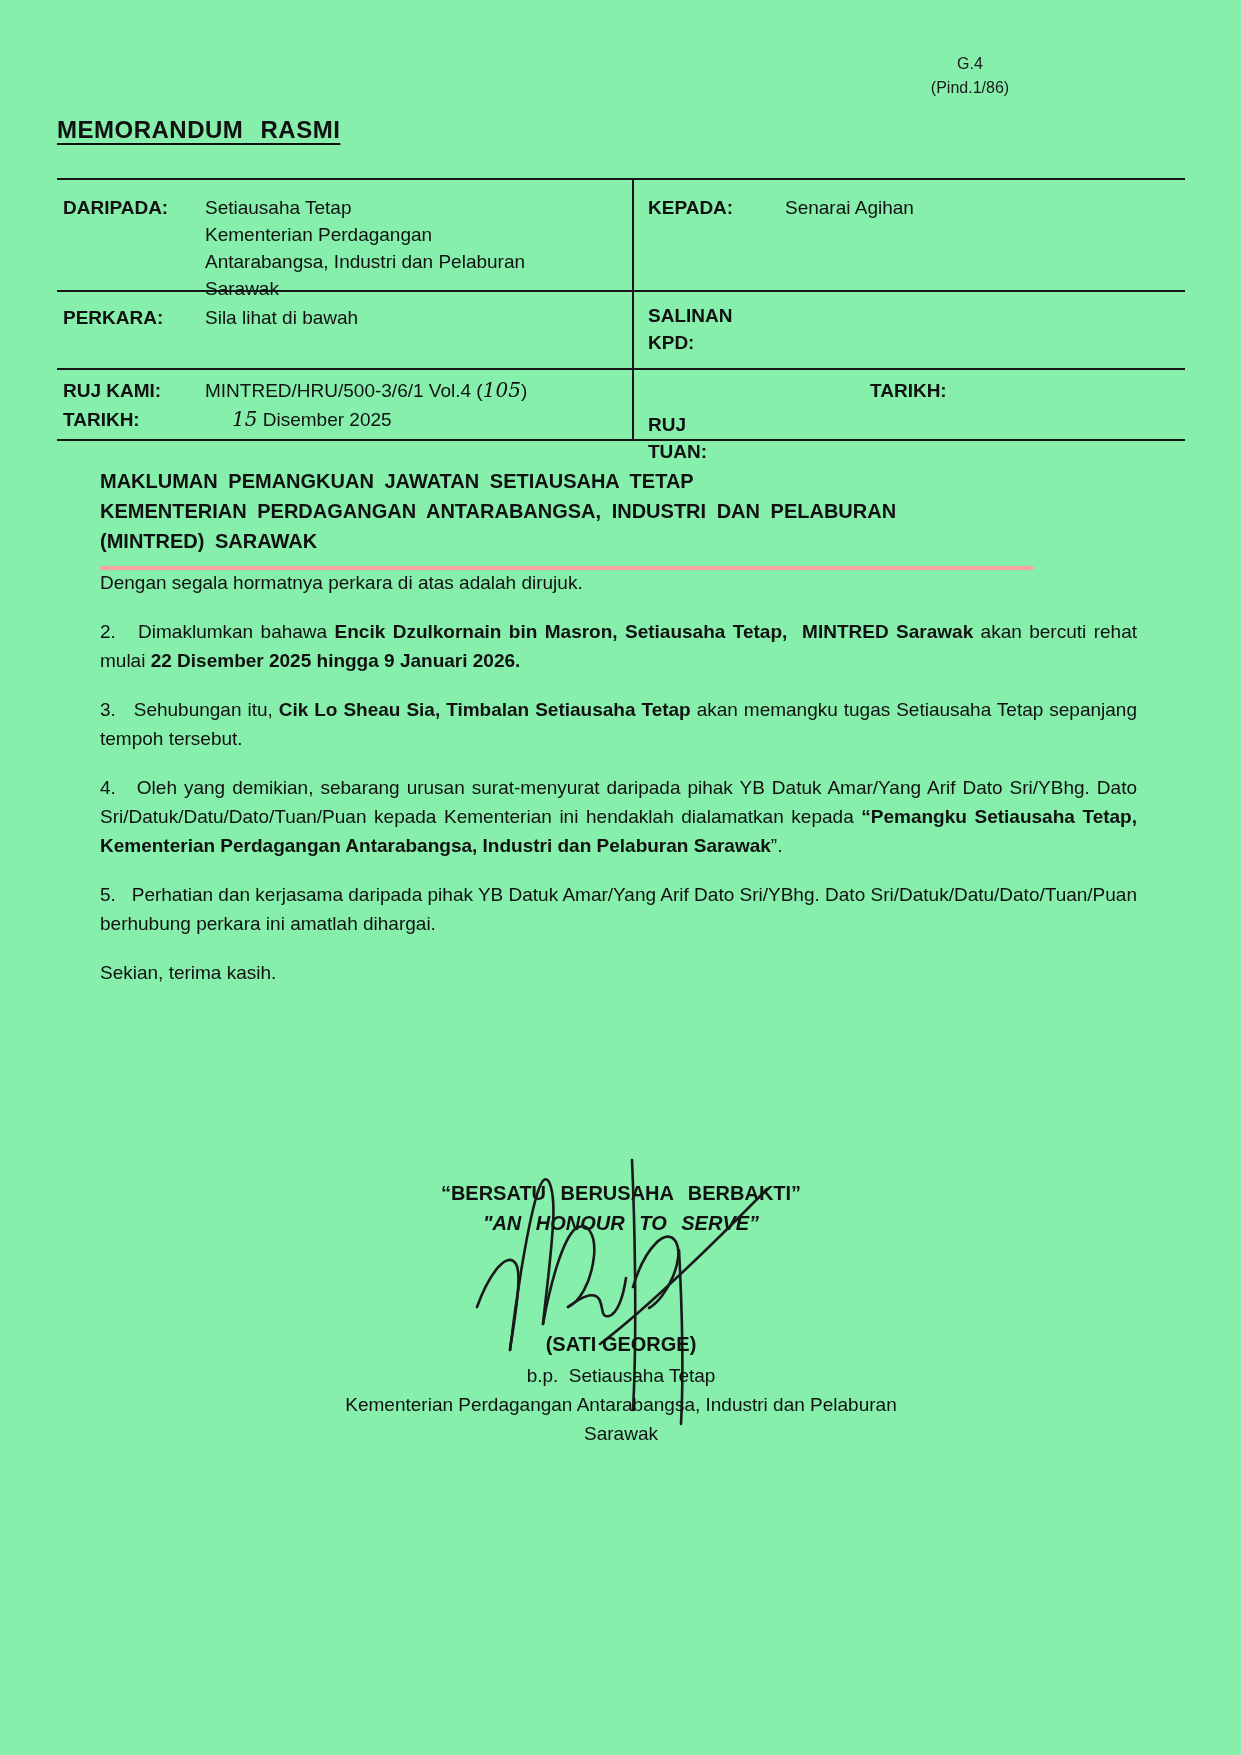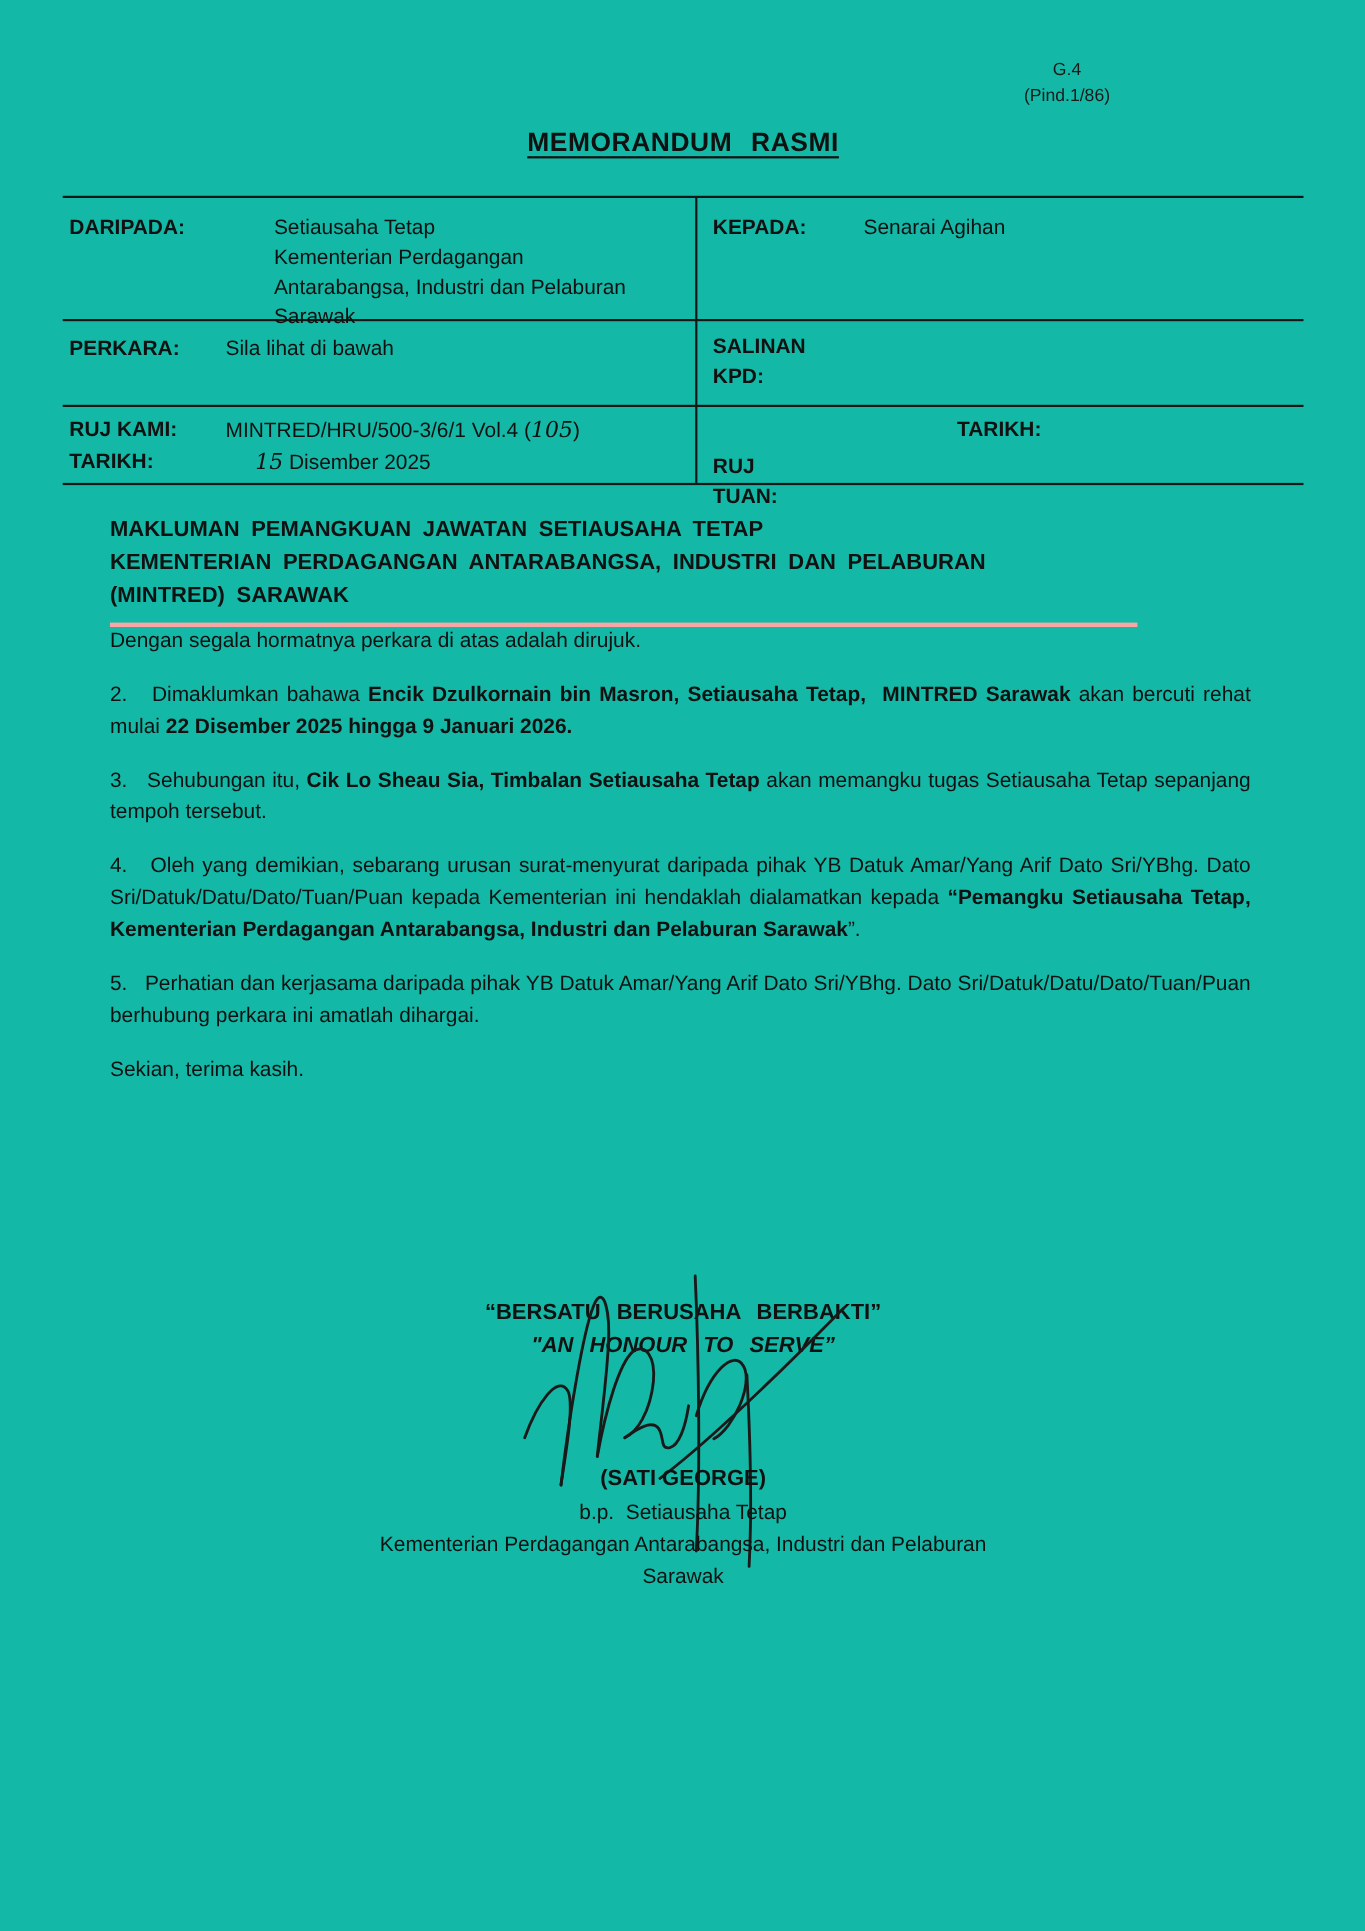--- a/index.html
+++ b/index.html
@@ -1,36 +1,36 @@
 <!DOCTYPE html>
 <html><head>
 <meta charset="utf-8">
 <style>
   html,body { margin:0; padding:0; background:#e8e8e8; }
   .page {
     position: relative;
     width: 1241px; height: 1755px;
     margin: 0 auto;
-    background: #14b8a6;
+    background: #86efac;
     color: #111;
     font-family: "Liberation Sans", sans-serif;
     font-size: 19px;
     overflow: hidden;
   }
   .b { font-weight: bold; }
   .pre { white-space: pre-line; }
 
   .corner {
     position: absolute; top: 52px; left: 880px; width: 180px;
     text-align: center; font-size: 16px; line-height: 24px; color:#1a1a1a;
   }
 
   .title {
     position: absolute; top: 116px; left: 57px; width: 1128px;
-    text-align: center; font-weight: bold; font-size: 24px;
+    text-align: left; font-weight: bold; font-size: 24px;
     letter-spacing: 0.5px; word-spacing: 10px;
   }
   .title span { text-decoration: underline; text-underline-offset: 5px; text-decoration-thickness: 2px; }
 
   .meta-table {
     position: absolute; top: 178px; left: 57px; width: 1128px; height: 259px;
     border-top: 2px solid #161616; border-bottom: 2px solid #161616;
   }
   .hline { position: absolute; left: 0; width: 100%; height: 0; border-top: 2px solid #161616; }
   .hline.r1 { top: 110px; }
@@ -84,21 +84,21 @@
   <div class="title">
     <span>MEMORANDUM RASMI</span>
   </div>
 
   <div class="meta-table">
     <div class="hline r1"></div>
     <div class="hline r2"></div>
     <div class="vline"></div>
 
     <div class="cell lab" style="left:6px; top:14px;">DARIPADA:</div>
-    <div class="cell pre" style="left:148px; top:14px; width:410px;margin-left:44px;">Setiausaha Tetap
+    <div class="cell pre" style="left:148px; top:14px; width:410px;">Setiausaha Tetap
 Kementerian Perdagangan
 Antarabangsa, Industri dan Pelaburan
 Sarawak</div>
 
     <div class="cell lab" style="left:591px; top:14px;">KEPADA:</div>
     <div class="cell" style="left:728px; top:14px;">Senarai Agihan</div>
 
     <div class="cell lab" style="left:6px; top:124px;">PERKARA:</div>
     <div class="cell" style="left:148px; top:124px;">Sila lihat di bawah</div>
 

